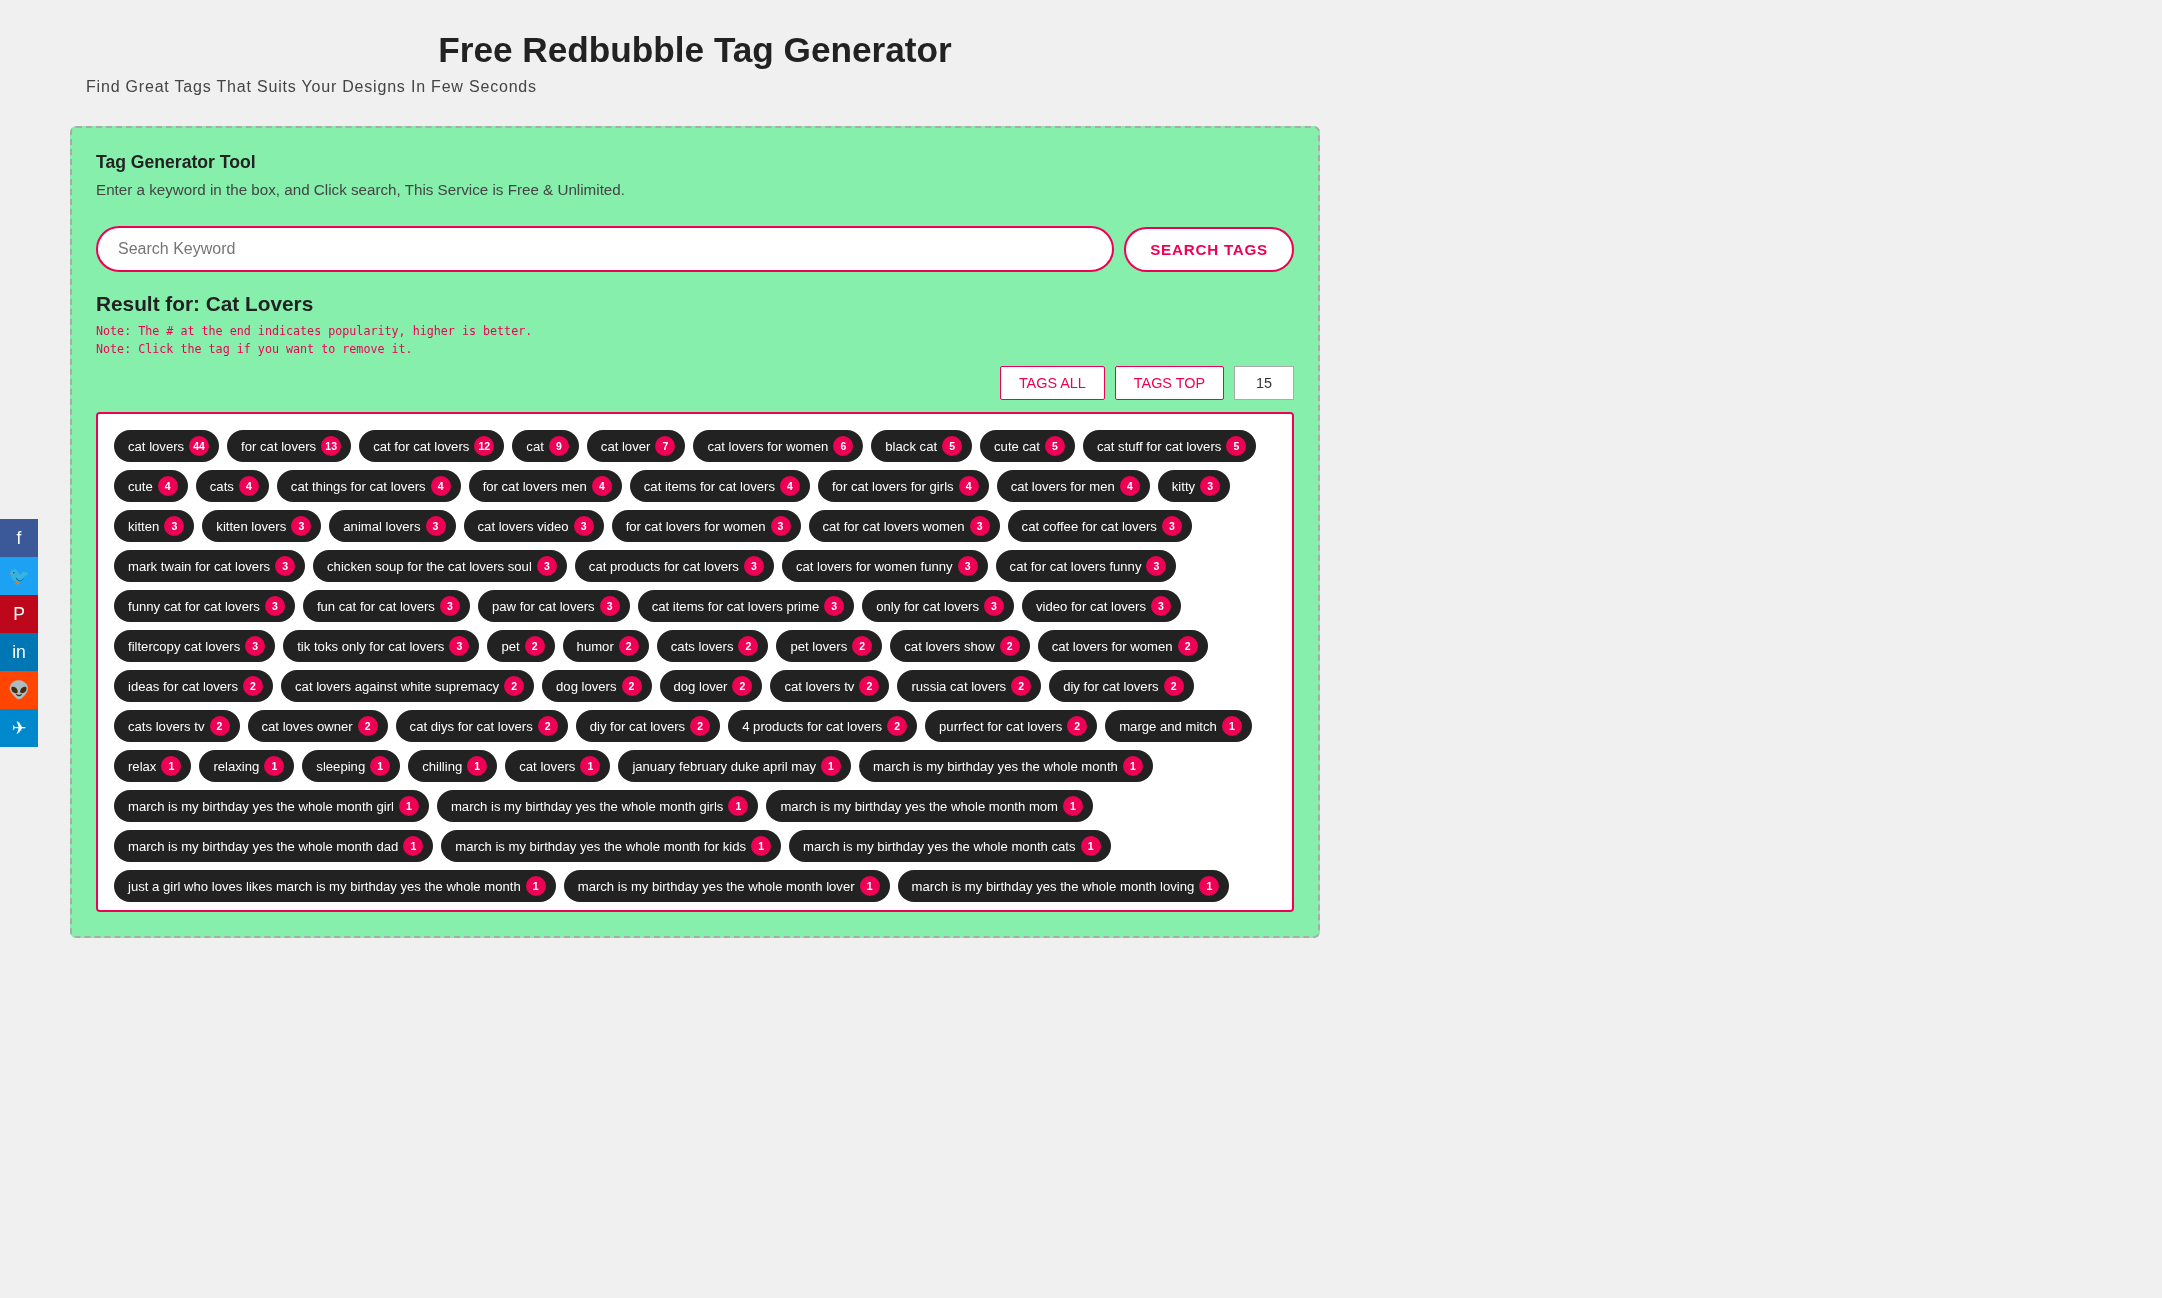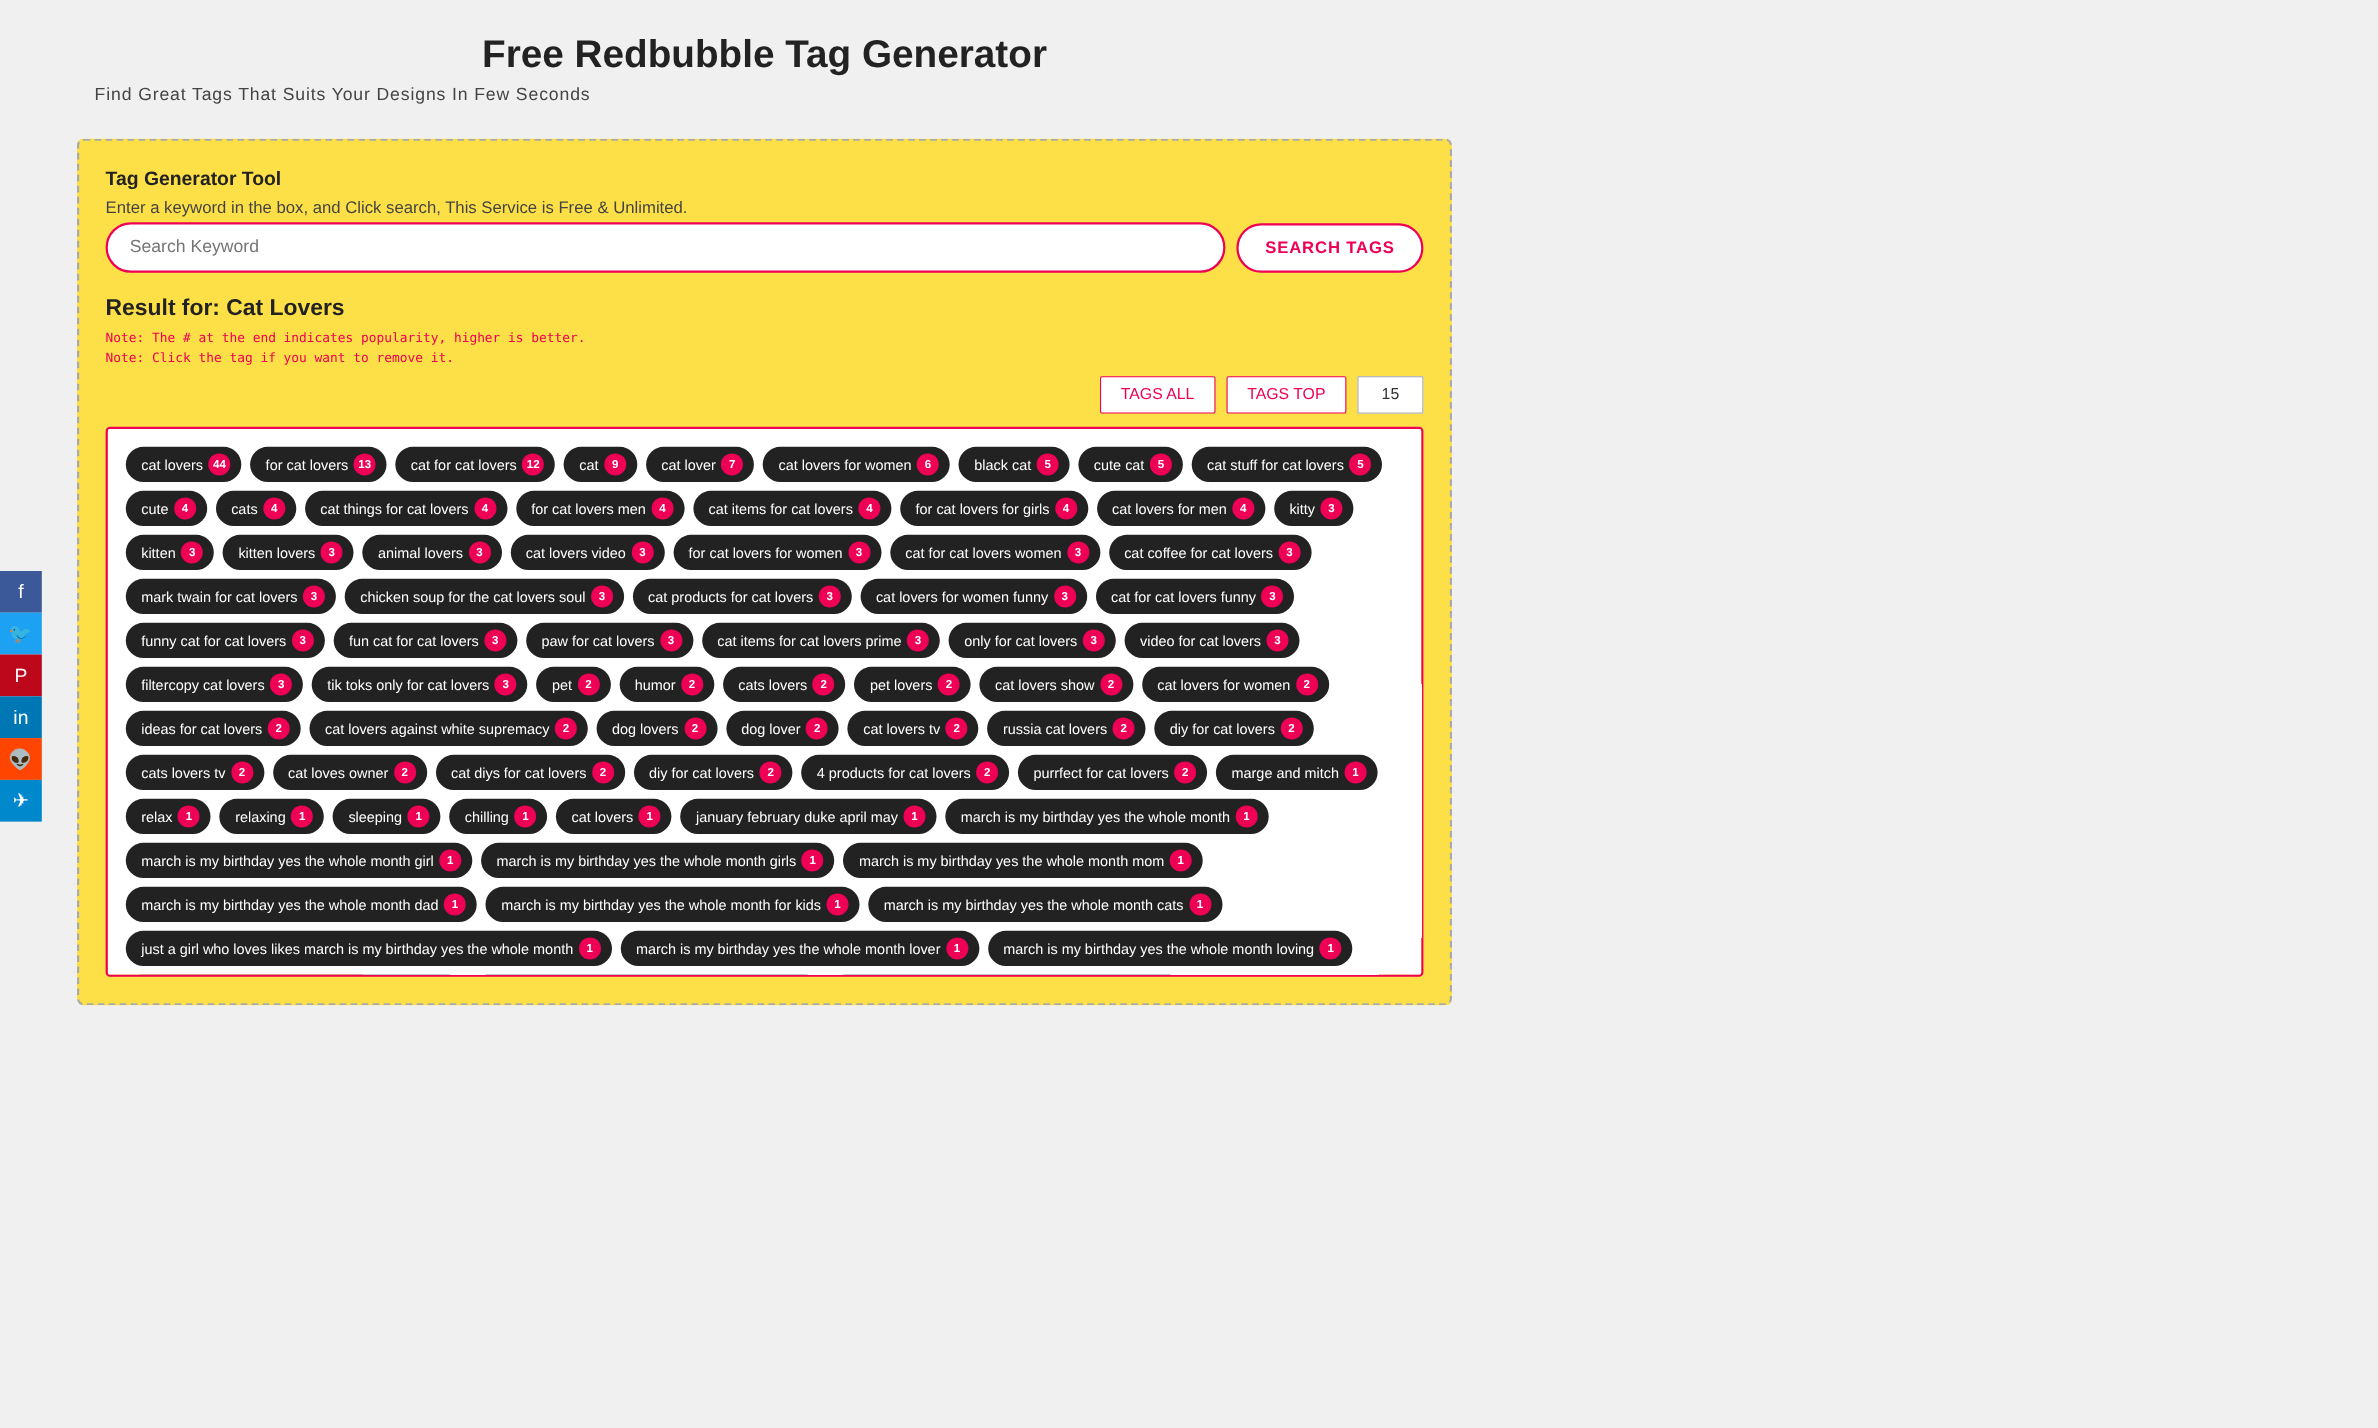--- a/index.html
+++ b/index.html
@@ -23,33 +23,33 @@
     .page-subtitle {
       font-size: 1em;
       color: #444;
       letter-spacing: 0.05em;
       margin-bottom: 30px;
       margin-left: 16px;
     }
     .tool-container {
       border: 2px dashed #aaa;
       border-radius: 6px;
-      background: #fde047;
+      background: #86efac;
       padding: 24px;
     }
     .tool-title {
       font-size: 1.1em;
       font-weight: bold;
       color: #222;
       margin-bottom: 8px;
     }
     .tool-desc {
       font-size: 0.95em;
       color: #444;
-      margin-bottom: 4px;
+      margin-bottom: 28px;
     }
     .search-row {
       display: flex;
       align-items: flex-end;
       gap: 10px;
       margin-bottom: 20px;
     }
     .search-input {
       flex: 1;
       border: 2px solid #e05;

